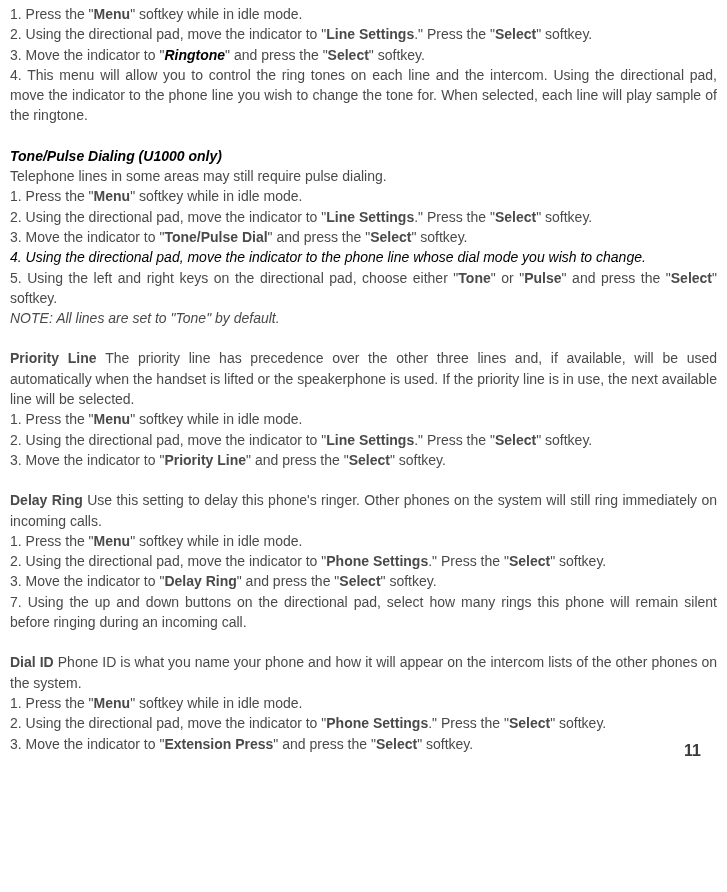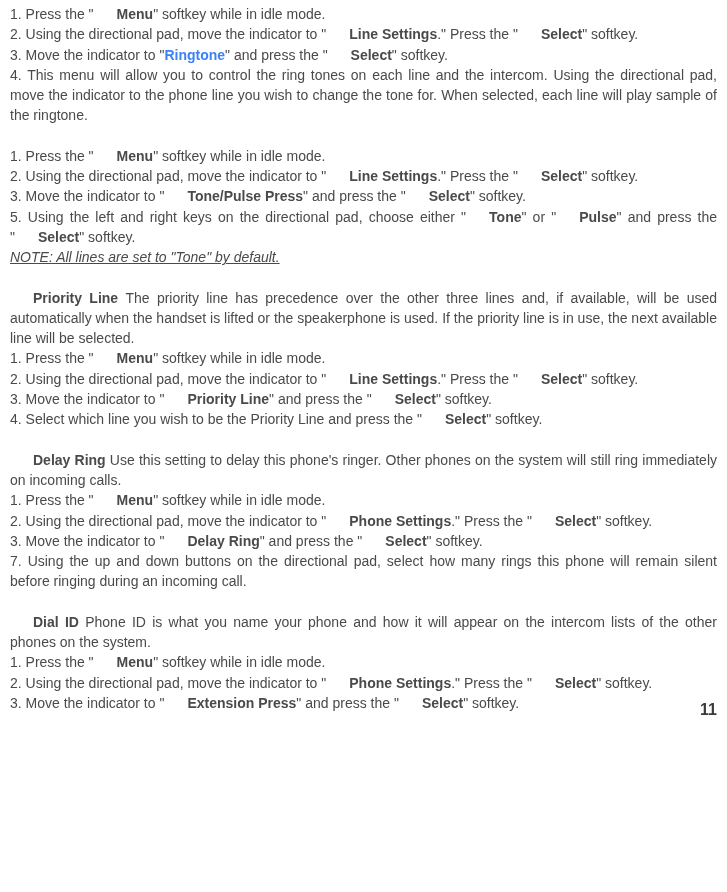--- a/index.html
+++ b/index.html
@@ -8,59 +8,61 @@
       font-size: 14px;
       color: #4a4a4a;
       line-height: 1.45;
       width: 727px;
       padding: 4px 10px 10px 10px;
       position: relative;
     }
     .content { text-align: justify; }
     .para { margin-bottom: 0; }
     .gap { height: 20px; }
-    .bold { font-weight: 700; margin-left: 23px; }
-    .magenta { color: #3b82f6; font-weight: 700; }
-    .italic { font-style: italic; text-decoration: underline; }
+    .bold { font-weight: 700; }
+    .magenta { color: #000000; font-weight: 700; font-style: italic; }
+    .italic { font-style: italic; }
     .page-number {
       position: absolute;
-      right: 10px;
+      right: 26px;
       bottom: 2px;
       font-weight: 700;
       font-size: 16px;
       color: #3a3a3a;
     }
     [data-bind] { display: inline; }
   </style>
 </head>
 <body>
 
 <div class="content">
 
   <div class="para"><span data-bind="sec1.l1a">1. Press the "</span><span class="bold" data-bind="sec1.l1b">Menu</span><span data-bind="sec1.l1c">" softkey while in idle mode.</span></div>
   <div class="para"><span data-bind="sec1.l2a">2. Using the directional pad, move the indicator to "</span><span class="bold" data-bind="sec1.l2b">Line Settings</span><span data-bind="sec1.l2c">."  Press the "</span><span class="bold" data-bind="sec1.l2d">Select</span><span data-bind="sec1.l2e">" softkey.</span></div>
   <div class="para"><span data-bind="sec1.l3a">3. Move the indicator to "</span><span class="magenta" data-bind="sec1.l3b">Ringtone</span><span data-bind="sec1.l3c">" and press the "</span><span class="bold" data-bind="sec1.l3d">Select</span><span data-bind="sec1.l3e">" softkey.</span></div>
   <div class="para" data-bind="sec1.l4">4. This menu will allow you to control the ring tones on each line and the intercom.  Using the directional pad, move the indicator to the phone line you wish to change the tone for.  When selected, each line will play sample of the ringtone.</div>
 
   <div class="gap"></div>
 
+  <div class="para"><span class="magenta" data-bind="sec2.heading">Tone/Pulse Dialing (U1000 only)</span></div>
+  <div class="para" data-bind="sec2.intro">Telephone lines in some areas may still require pulse dialing.</div>
   <div class="para"><span data-bind="sec2.l1a">1. Press the "</span><span class="bold" data-bind="sec2.l1b">Menu</span><span data-bind="sec2.l1c">" softkey while in idle mode.</span></div>
   <div class="para"><span data-bind="sec2.l2a">2. Using the directional pad, move the indicator to "</span><span class="bold" data-bind="sec2.l2b">Line Settings</span><span data-bind="sec2.l2c">."  Press the "</span><span class="bold" data-bind="sec2.l2d">Select</span><span data-bind="sec2.l2e">" softkey.</span></div>
-  <div class="para"><span data-bind="sec2.l3a">3. Move the indicator to "</span><span class="bold" data-bind="sec2.l3b">Tone/Pulse Press</span><span data-bind="sec2.l3c">" and press the "</span><span class="bold" data-bind="sec2.l3d">Select</span><span data-bind="sec2.l3e">" softkey.</span></div>
+  <div class="para"><span data-bind="sec2.l3a">3. Move the indicator to "</span><span class="bold" data-bind="sec2.l3b">Tone/Pulse Dial</span><span data-bind="sec2.l3c">" and press the "</span><span class="bold" data-bind="sec2.l3d">Select</span><span data-bind="sec2.l3e">" softkey.</span></div>
+  <div class="para magenta" style="font-weight:400;" data-bind="sec2.l4">4. Using the directional pad, move the indicator to the phone line whose dial mode you wish to change.</div>
   <div class="para"><span data-bind="sec2.l5a">5. Using the left and right keys on the directional pad, choose either "</span><span class="bold" data-bind="sec2.l5b">Tone</span><span data-bind="sec2.l5c">" or "</span><span class="bold" data-bind="sec2.l5d">Pulse</span><span data-bind="sec2.l5e">" and press the "</span><span class="bold" data-bind="sec2.l5f">Select</span><span data-bind="sec2.l5g">" softkey.</span></div>
   <div class="para italic" data-bind="sec2.note">NOTE:  All lines are set to "Tone" by default.</div>
 
   <div class="gap"></div>
 
   <div class="para bold" data-bind="sec3.heading">Priority Line</div>
   <div class="para" data-bind="sec3.intro">The priority line has precedence over the other three lines and, if available, will be used automatically when the handset is lifted or the speakerphone is used.  If the priority line is in use, the next available line will be selected.</div>
   <div class="para"><span data-bind="sec3.l1a">1. Press the "</span><span class="bold" data-bind="sec3.l1b">Menu</span><span data-bind="sec3.l1c">" softkey while in idle mode.</span></div>
   <div class="para"><span data-bind="sec3.l2a">2. Using the directional pad, move the indicator to "</span><span class="bold" data-bind="sec3.l2b">Line Settings</span><span data-bind="sec3.l2c">."  Press the "</span><span class="bold" data-bind="sec3.l2d">Select</span><span data-bind="sec3.l2e">" softkey.</span></div>
   <div class="para"><span data-bind="sec3.l3a">3. Move the indicator to "</span><span class="bold" data-bind="sec3.l3b">Priority Line</span><span data-bind="sec3.l3c">" and press the "</span><span class="bold" data-bind="sec3.l3d">Select</span><span data-bind="sec3.l3e">" softkey.</span></div>
-  <div class="para"><span data-bind="sec3.l4a">4. Select which line you wish to be the Priority Line and press the "</span><span class="bold" data-bind="sec3.l4b">Select</span><span data-bind="sec3.l4c">" softkey.</span></div>
 
   <div class="gap"></div>
 
   <div class="para bold" data-bind="sec4.heading">Delay Ring</div>
   <div class="para" data-bind="sec4.intro">Use this setting to delay this phone's ringer.  Other phones on the system will still ring immediately on incoming calls.</div>
   <div class="para"><span data-bind="sec4.l1a">1.  Press the "</span><span class="bold" data-bind="sec4.l1b">Menu</span><span data-bind="sec4.l1c">" softkey while in idle mode.</span></div>
   <div class="para"><span data-bind="sec4.l2a">2.  Using the directional pad, move the indicator to "</span><span class="bold" data-bind="sec4.l2b">Phone Settings</span><span data-bind="sec4.l2c">."  Press the "</span><span class="bold" data-bind="sec4.l2d">Select</span><span data-bind="sec4.l2e">" softkey.</span></div>
   <div class="para"><span data-bind="sec4.l3a">3.  Move the indicator to "</span><span class="bold" data-bind="sec4.l3b">Delay Ring</span><span data-bind="sec4.l3c">" and press the "</span><span class="bold" data-bind="sec4.l3d">Select</span><span data-bind="sec4.l3e">" softkey.</span></div>
   <div class="para" data-bind="sec4.l4">7.  Using the up and down buttons on the directional pad, select how many rings this phone will remain silent before ringing during an incoming call.</div>
 

